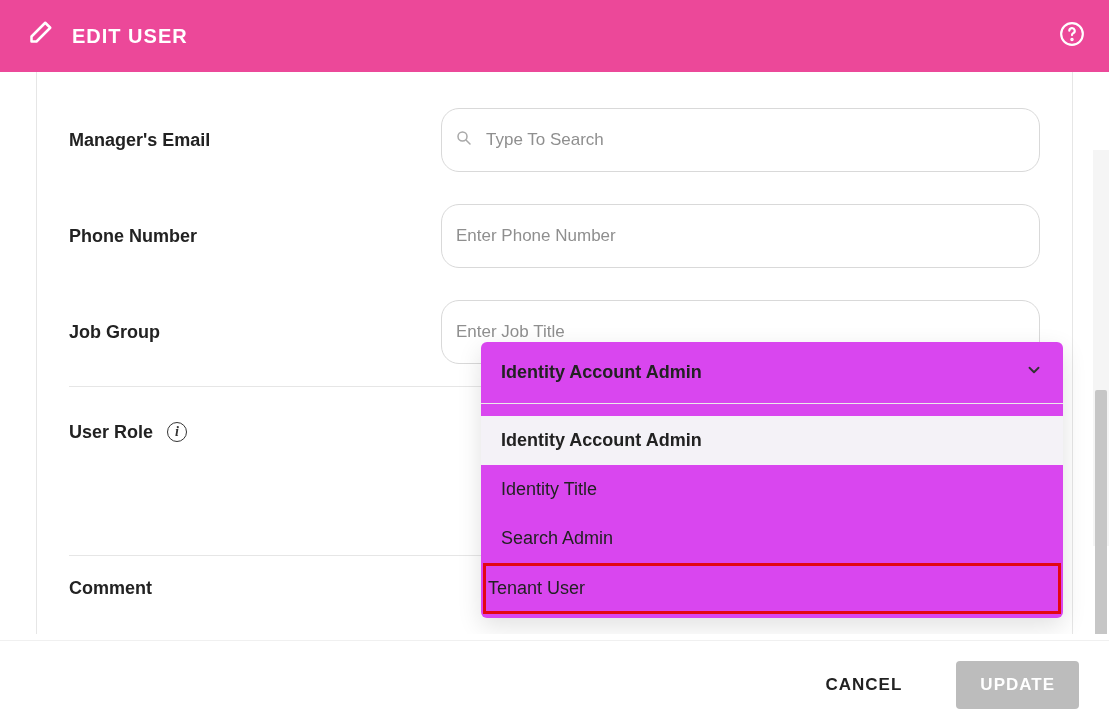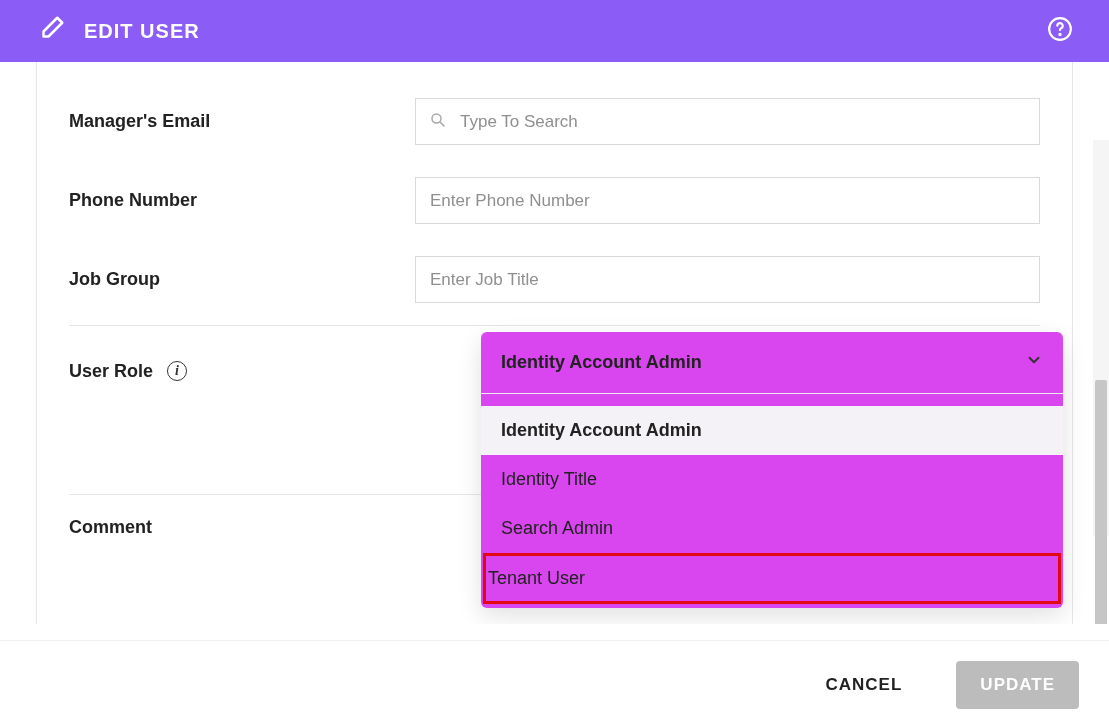--- a/index.html
+++ b/index.html
@@ -1,22 +1,22 @@
 <!DOCTYPE html>
 <html><head>
 <meta charset="utf-8">
 <style>
   * { box-sizing: border-box; margin: 0; padding: 0; font-family: "Segoe UI", Arial, sans-serif; }
   html, body { width: 1109px; height: 728px; overflow: hidden; background: #ffffff; }
   .header {
-    background: #8b5cf6;
-    height: 62px;
-    display: flex;
-    align-items: center;
-    padding: 0 36px;
+    background: #ec4899;
+    height: 72px;
+    display: flex;
+    align-items: center;
+    padding: 0 24px;
     color: #fff;
     justify-content: space-between;
   }
   .header-left { display: flex; align-items: center; gap: 18px; }
   .header-title { font-size: 20px; font-weight: 700; letter-spacing: 1px; }
   .content {
     position: relative;
     padding: 0 0 0 0;
     height: calc(728px - 78px - 88px);
     overflow: hidden;
@@ -27,38 +27,38 @@
     border-top: none;
     background: #fff;
     min-height: 100%;
     padding: 20px 0 40px 0;
     position: relative;
   }
   .form-row {
     display: flex;
     align-items: center;
     padding: 16px 32px;
-    gap: 6px;
+    gap: 32px;
   }
   .label-col {
     width: 340px;
     font-size: 18px;
     font-weight: 600;
     color: #222;
     display: flex;
     align-items: center;
     gap: 14px;
   }
   .required { color: #d9534f; margin-left: 4px; }
   .input-col { flex: 1; }
   .text-input, .search-input, .select-box {
     width: 100%;
-    height: 47px;
+    height: 64px;
     border: 1px solid #d9d9d9;
-    border-radius: 0;
+    border-radius: 18px;
     padding: 0 14px;
     font-size: 17px;
     color: #333;
     background: #fff;
   }
   .text-input::placeholder { color: #8f8f8f; }
   .search-wrap { position: relative; }
   .search-icon-wrap {
     position: absolute; left: 14px; top: 50%; transform: translateY(-50%);
     color: #a8a8a8;

